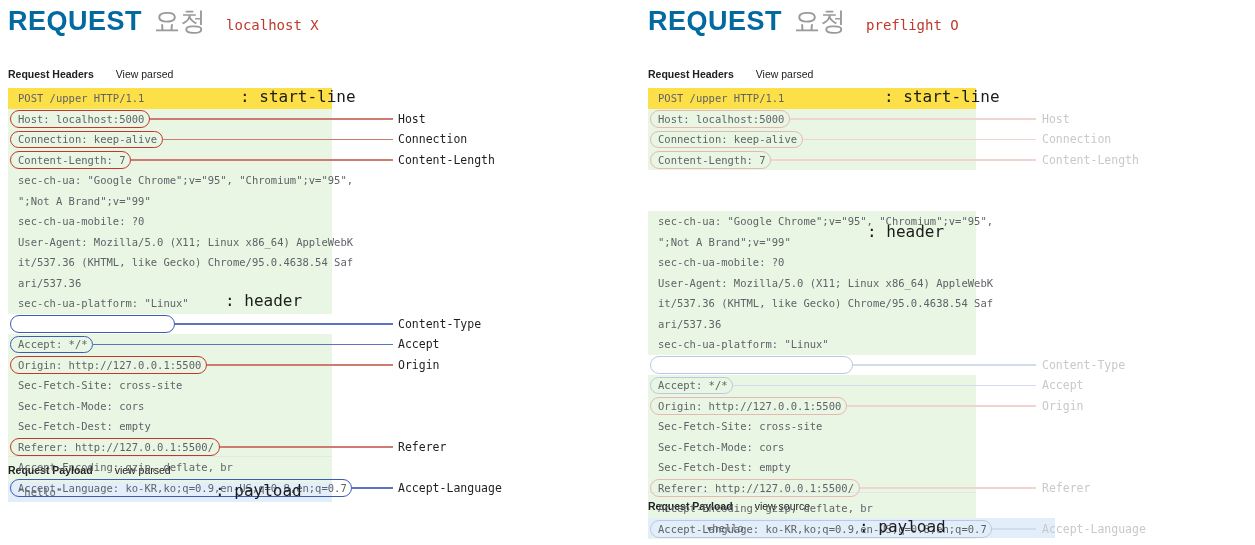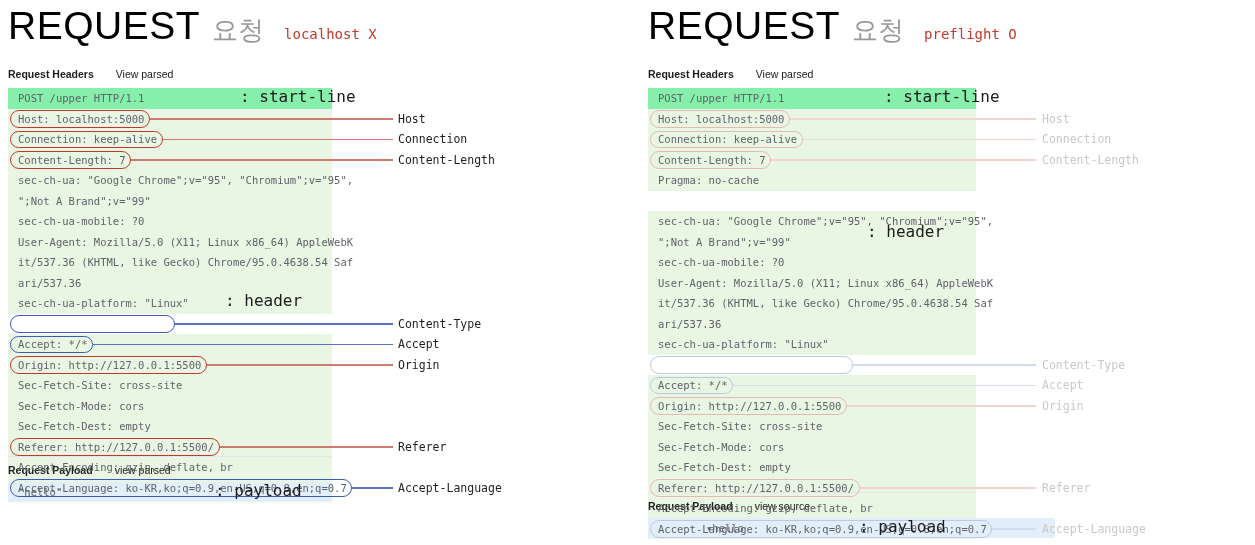--- a/index.html
+++ b/index.html
@@ -11,21 +11,21 @@
   body { font-family: "Liberation Sans", sans-serif; }
 
   .panel { position: absolute; top: 0; height: 545px; }
   #panel-left  { left: 0px;   width: 640px; }
   #panel-right { left: 640px; width: 615px; }
 
   
   .title-row { position: absolute; left: 8px; top: 4px; display: flex; align-items: baseline; }
   .title-main {
     font-family: "Liberation Sans", sans-serif;
-    font-size: 39px; color: #000000; letter-spacing: .5px; font-weight: 400;
+    font-size: 27px; color: #0369a1; letter-spacing: .5px; font-weight: 700;
   }
   .title-ko {
     font-family: "DejaVu Sans", sans-serif;
     font-size: 26px; color: #9a9a9a; margin-left: 12px; font-weight: 400;
   }
   .title-tag {
     font-family: "DejaVu Sans Mono", monospace;
     font-size: 14px; color: #c0392b; margin-left: 20px; letter-spacing: 0px;
   }
 
@@ -33,21 +33,21 @@
   .section-bar { position: absolute; display: flex; align-items: center; }
   .section-bar .sb-title { font-size: 10.5px; font-weight: bold; color: #202124; }
   .section-bar .sb-link  { font-size: 10.5px; color: #202124; margin-left: 22px; }
   .divider { position: absolute; height: 1px; background: #e6e6e6; }
   .row {
     position: absolute; left: 0;
     font-family: "DejaVu Sans Mono", monospace;
     font-size: 10.5px; color: #5f6368;
     white-space: pre; line-height: 20.5px; height: 20.5px;
   }
-  .row.startline { background: #86efac; color: #5f6368; }
+  .row.startline { background: #fde047; color: #5f6368; }
   .row .txt { position: relative; z-index: 2; padding-left: 10px; }
 
   
   .oval {
     position: absolute; border-radius: 12px; box-sizing: border-box;
     border: 1.3px solid #c0392b; z-index: 3; pointer-events: none;
   }
   .oval.blue { border-color: #3b5bb5; }
   .oval.faded-red  { border-color: #e3b9b2; border-width: 1.1px; }
   .oval.faded-blue { border-color: #bcc7e4; border-width: 1.1px; }
@@ -163,21 +163,20 @@
     <div class="lead faded-red" style="left: 150.2px; top: 118.25px; width: 245.8px;"></div>
     <div class="anno faded" style="left: 402px; top: 111.5px;">Host</div>
     <div class="row" style="top: 129px; left: 8px; width: 328px; background: rgb(233, 246, 228);"><span class="txt">Connection: keep-alive</span></div>
     <div class="oval faded-red" style="left: 10px; top: 130.5px; width: 152.82px; height: 17.5px;"></div>
     <div class="lead faded-red" style="left: 162.82px; top: 138.75px; width: 233.18px;"></div>
     <div class="anno faded" style="left: 402px; top: 132px;">Connection</div>
     <div class="row" style="top: 149.5px; left: 8px; width: 328px; background: rgb(233, 246, 228);"><span class="txt">Content-Length: 7</span></div>
     <div class="oval faded-red" style="left: 10px; top: 151px; width: 121.27px; height: 17.5px;"></div>
     <div class="lead faded-red" style="left: 131.27px; top: 159.25px; width: 264.73px;"></div>
     <div class="anno faded" style="left: 402px; top: 152.5px;">Content-Length</div>
-    <div class="row" style="top: 170px; left: 8px; width: 328px; background: rgb(233, 246, 228);"><span class="txt">Pragma: no-cache</span></div>
     <div class="row" style="top: 211px; left: 8px; width: 328px; background: rgb(233, 246, 228);"><span class="txt">sec-ch-ua: "Google Chrome";v="95", "Chromium";v="95",</span></div>
     <div class="row" style="top: 231.5px; left: 8px; width: 328px; background: rgb(233, 246, 228);"><span class="txt">";Not A Brand";v="99"</span></div>
     <div class="row" style="top: 252px; left: 8px; width: 328px; background: rgb(233, 246, 228);"><span class="txt">sec-ch-ua-mobile: ?0</span></div>
     <div class="row" style="top: 272.5px; left: 8px; width: 328px; background: rgb(233, 246, 228);"><span class="txt">User-Agent: Mozilla/5.0 (X11; Linux x86_64) AppleWebK</span></div>
     <div class="row" style="top: 293px; left: 8px; width: 328px; background: rgb(233, 246, 228);"><span class="txt">it/537.36 (KHTML, like Gecko) Chrome/95.0.4638.54 Saf</span></div>
     <div class="row" style="top: 313.5px; left: 8px; width: 328px; background: rgb(233, 246, 228);"><span class="txt">ari/537.36</span></div>
     <div class="row" style="top: 334px; left: 8px; width: 328px; background: rgb(233, 246, 228);"><span class="txt">sec-ch-ua-platform: "Linux"</span></div>
     <div class="oval faded-blue" style="left: 10px; top: 356px; width: 203.3px; height: 17.5px;"></div>
     <div class="lead faded-blue" style="left: 213.3px; top: 364.25px; width: 182.7px;"></div>
     <div class="anno faded" style="left: 402px; top: 357.5px;">Content-Type</div>

